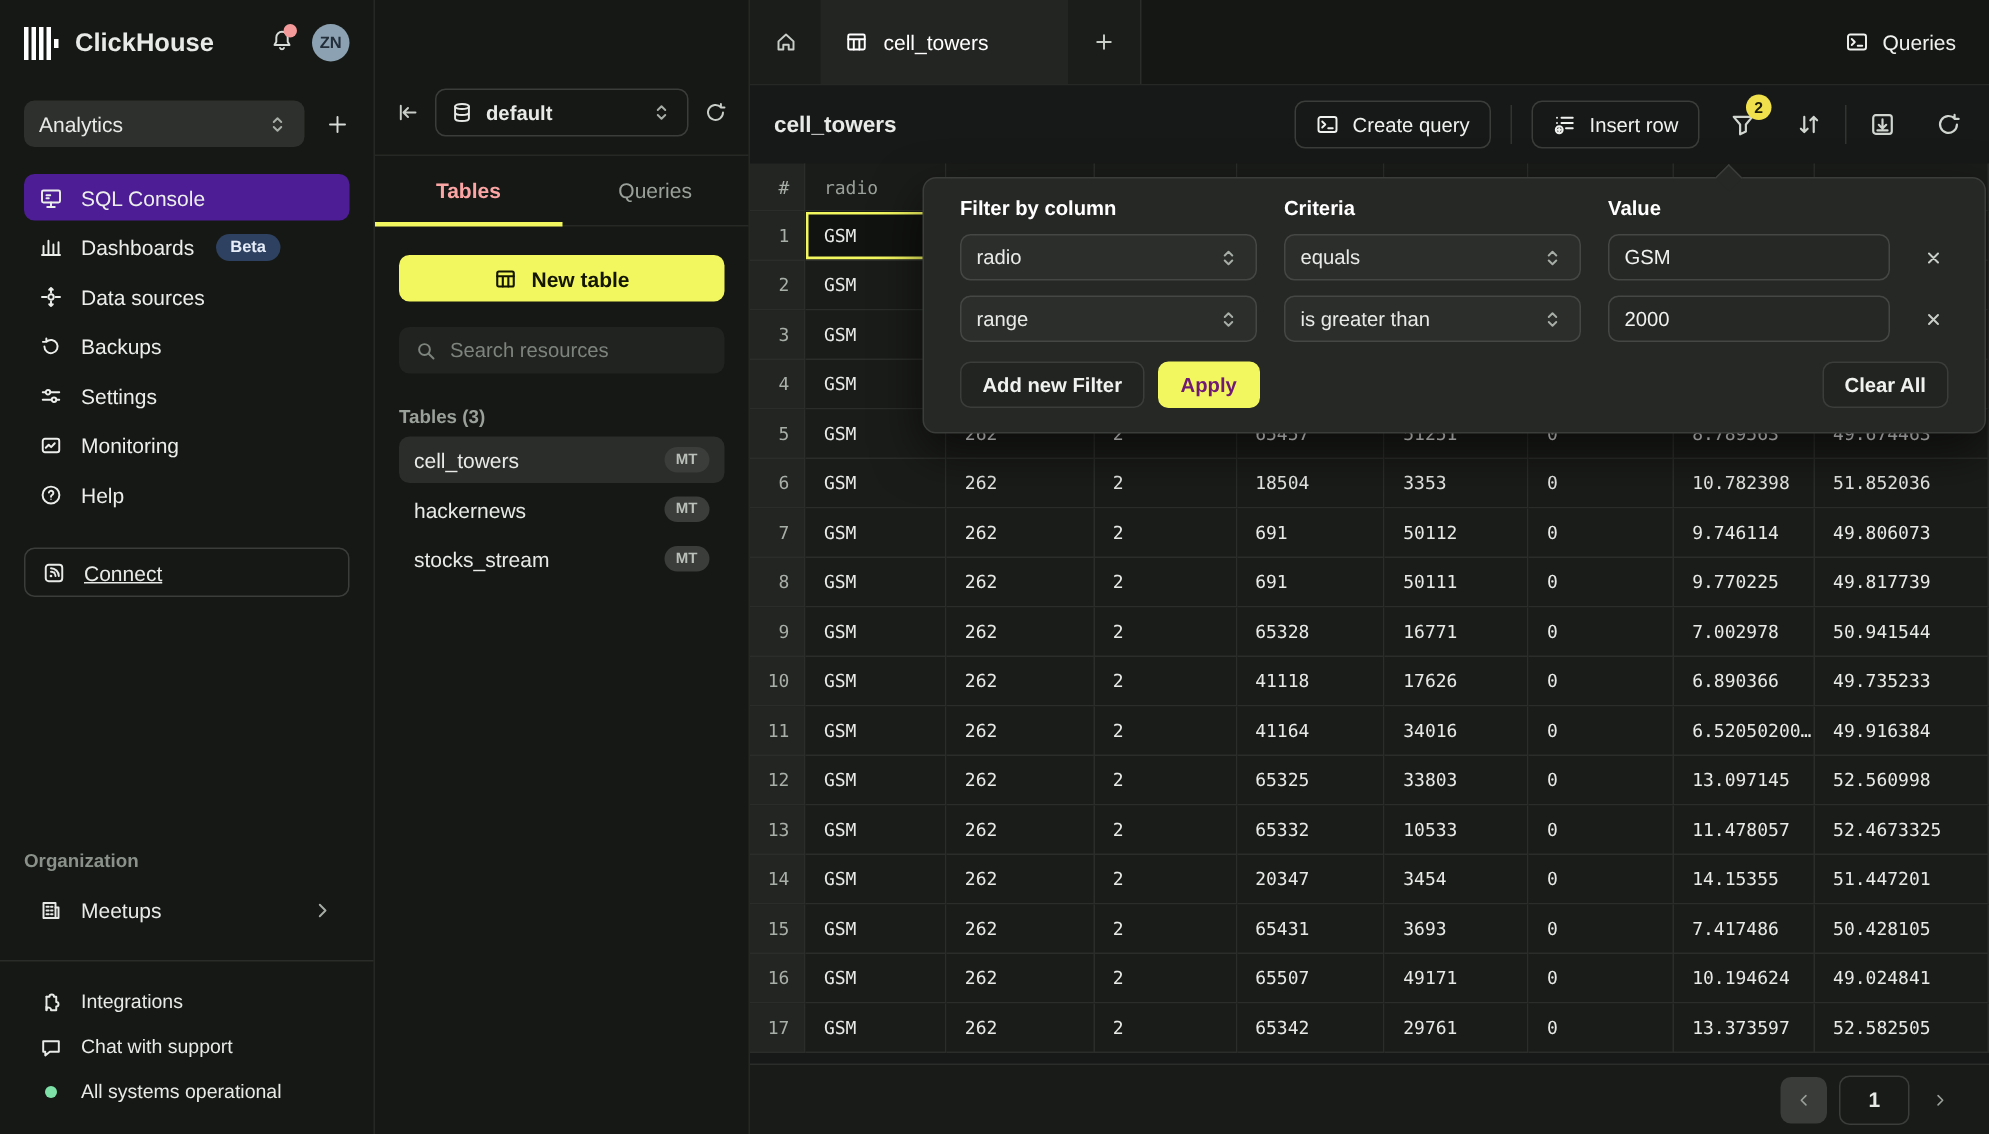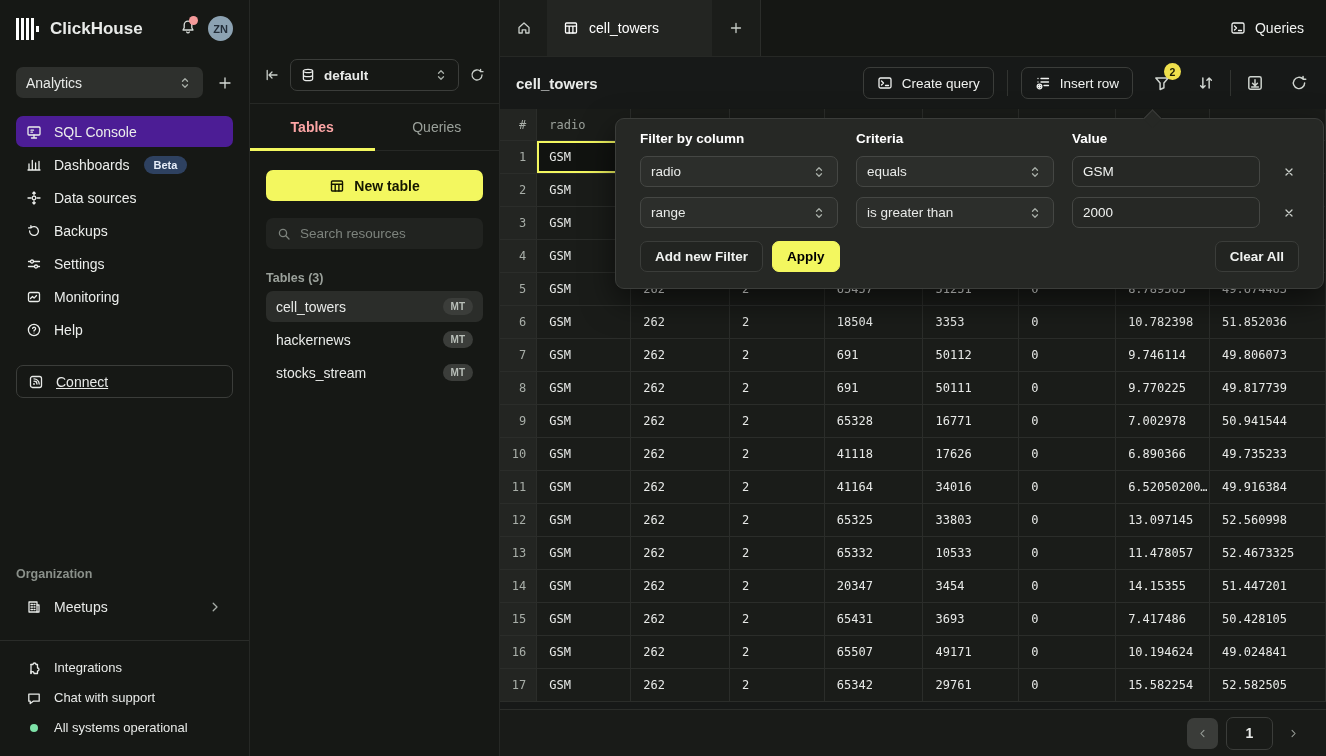--- a/index.html
+++ b/index.html
@@ -136,21 +136,21 @@
   .pop-select { height:31px; background:#2c2e2b; border:1px solid #454744; border-radius:7px;
            display:flex; align-items:center; padding:0 10px; gap:8px; cursor:pointer; }
   .pop-select .lbl { flex:1; font-size:13.5px; }
   .pop-input { height:31px; background:#262825; border:1px solid #454744; border-radius:7px;
            color:#f0f2f0; font-size:13.5px; padding:0 10px; font-family:inherit; outline:none; width:100%; }
   .x-btn { color:#c9cec9; cursor:pointer; justify-self:center; display:flex; }
   .pop-actions { display:flex; align-items:center; margin-top:13px; gap:9px; }
   .pop-btn { height:31px; border:1px solid #3b3d3a; border-radius:7px; background:#222421;
            color:#f0f2f0; font-size:13.5px; font-weight:600; padding:0 14px;
            font-family:inherit; cursor:pointer; }
-  .pop-btn.apply { background:#f3f75f; color:#000000; border-color:#f3f75f; }
+  .pop-btn.apply { background:#f3f75f; color:#701a75; border-color:#f3f75f; }
   .pop-btn.clear { margin-left:auto; }
 
   
   .footer { position:absolute; left:0; right:0; bottom:0; height:47px; border-top:1px solid #2b2d2a;
             background:#191b18; display:flex; align-items:center; justify-content:flex-end;
             padding:0 26px; gap:8px; }
   .pg-prev { width:31px; height:31px; background:#3a3c39; border-radius:7px; color:#9aa09a;
             display:flex; align-items:center; justify-content:center; cursor:pointer; }
   .pg-page { width:47px; height:33px; border:1px solid #3b3d3a; border-radius:7px;
             display:flex; align-items:center; justify-content:center; font-weight:600; }
@@ -630,21 +630,21 @@
         <div class="gcell c8">49.024841</div>
       </div>
       <div class="grid-row">
         <div class="gcell c0 num">17</div>
         <div class="gcell c1">GSM</div>
         <div class="gcell c2">262</div>
         <div class="gcell c3">2</div>
         <div class="gcell c4">65342</div>
         <div class="gcell c5">29761</div>
         <div class="gcell c6">0</div>
-        <div class="gcell c7">15.582254</div>
+        <div class="gcell c7">13.373597</div>
         <div class="gcell c8">52.582505</div>
       </div>
     </div>
 
   <div class="popup">
     <div class="caret"></div>
     <div class="pop-grid">
       <div class="pop-label">Filter by column</div>
       <div class="pop-label">Criteria</div>
       <div class="pop-label">Value</div>

